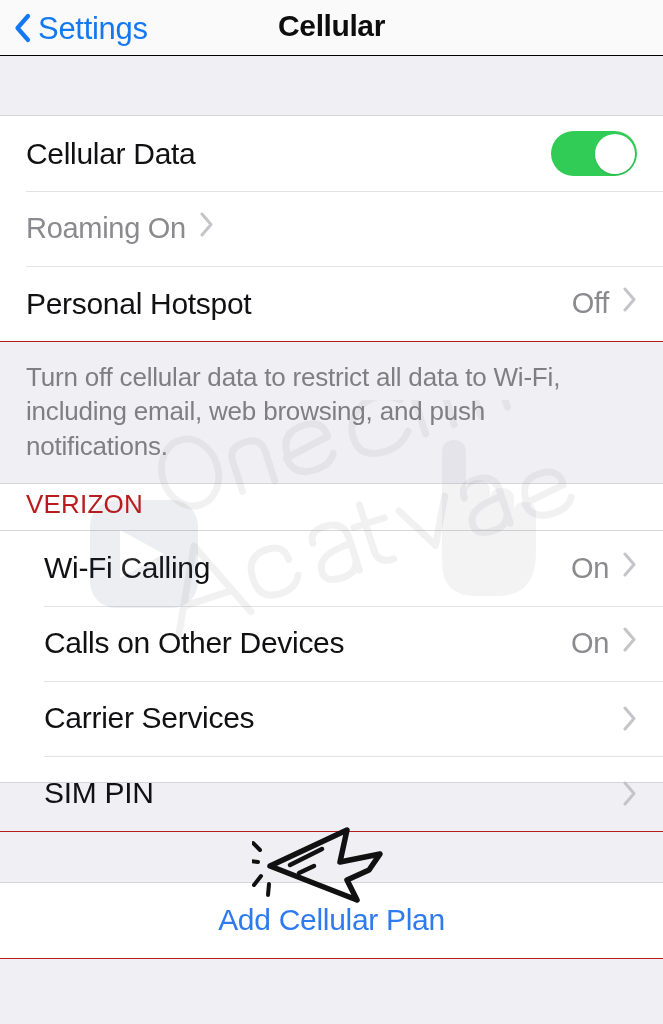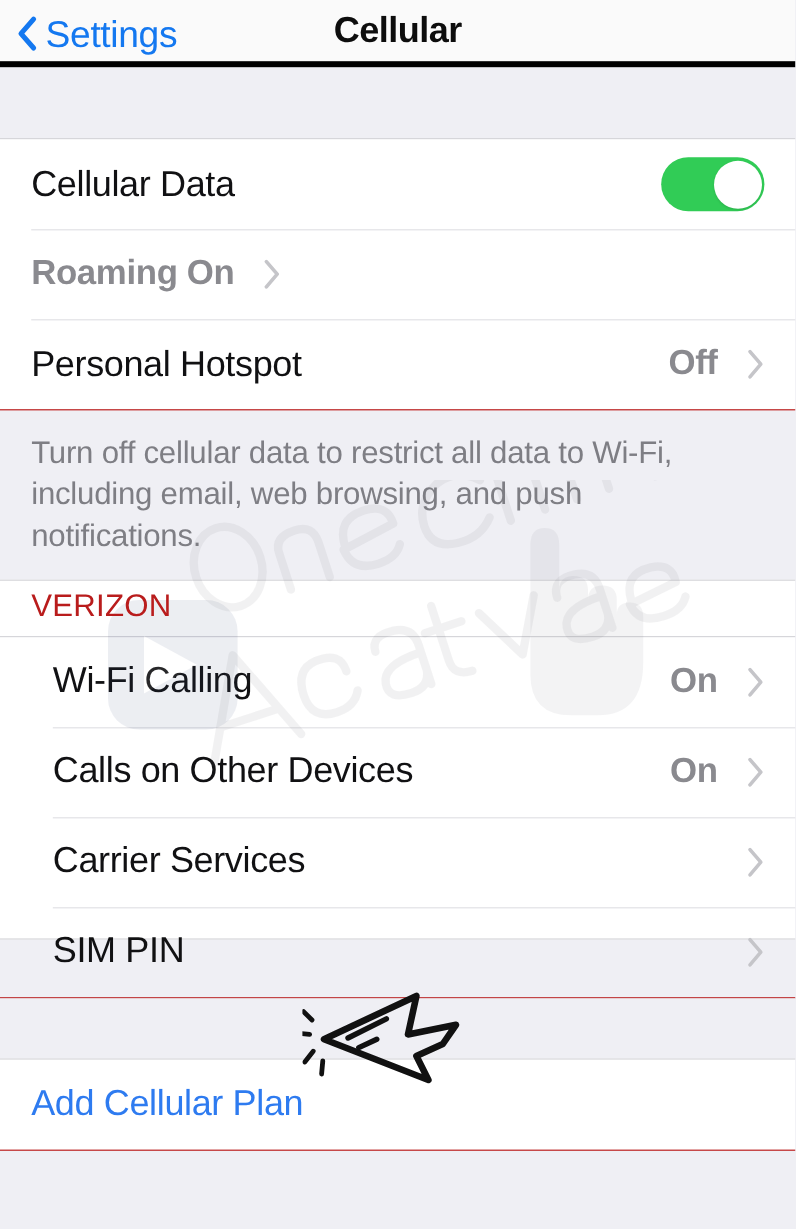--- a/index.html
+++ b/index.html
@@ -15,21 +15,21 @@
     width:663px; height:1024px;
     background:#efeff4;
     overflow:hidden;
   }
 
   
   .navbar {
     position:absolute; top:0; left:0;
     width:663px; height:56px;
     background:#fafafa;
-    border-bottom:5px solid #000000;
+    border-bottom:1px solid #000000;
     display:flex; align-items:center;
   }
   .nav-back {
     display:flex; align-items:center;
     position:absolute; left:14px; top:0; height:56px;
     cursor:pointer;
   }
   .nav-chevron-left {
     width:17px; height:30px;
     position:relative;
@@ -73,26 +73,25 @@
     position:absolute; top:0; left:26px; right:0;
     height:1px; background:#e2e2e5;
   }
   .row-label {
     font-size:30px;
     color:#111113;
     letter-spacing:-0.3px;
     flex:1 1 auto;
     white-space:nowrap;
   }
-  .row-label.link { color:#2e7bf0; }
+  .row-label.link { color:#2e7bf0;text-align:center; }
   .row-right {
-    display:flex; align-items:center;
+    display:flex; align-items:flex-start;
     flex:0 0 auto;
-    gap:25px;
-    font-weight:bold;
+    gap:14px;
   }
   .row-value {
     font-size:29px;
     color:#8a8a8f;
     letter-spacing:-0.3px;
     white-space:nowrap;
   }
   .chev {
     width:14px; height:25px;
     flex:0 0 auto;

